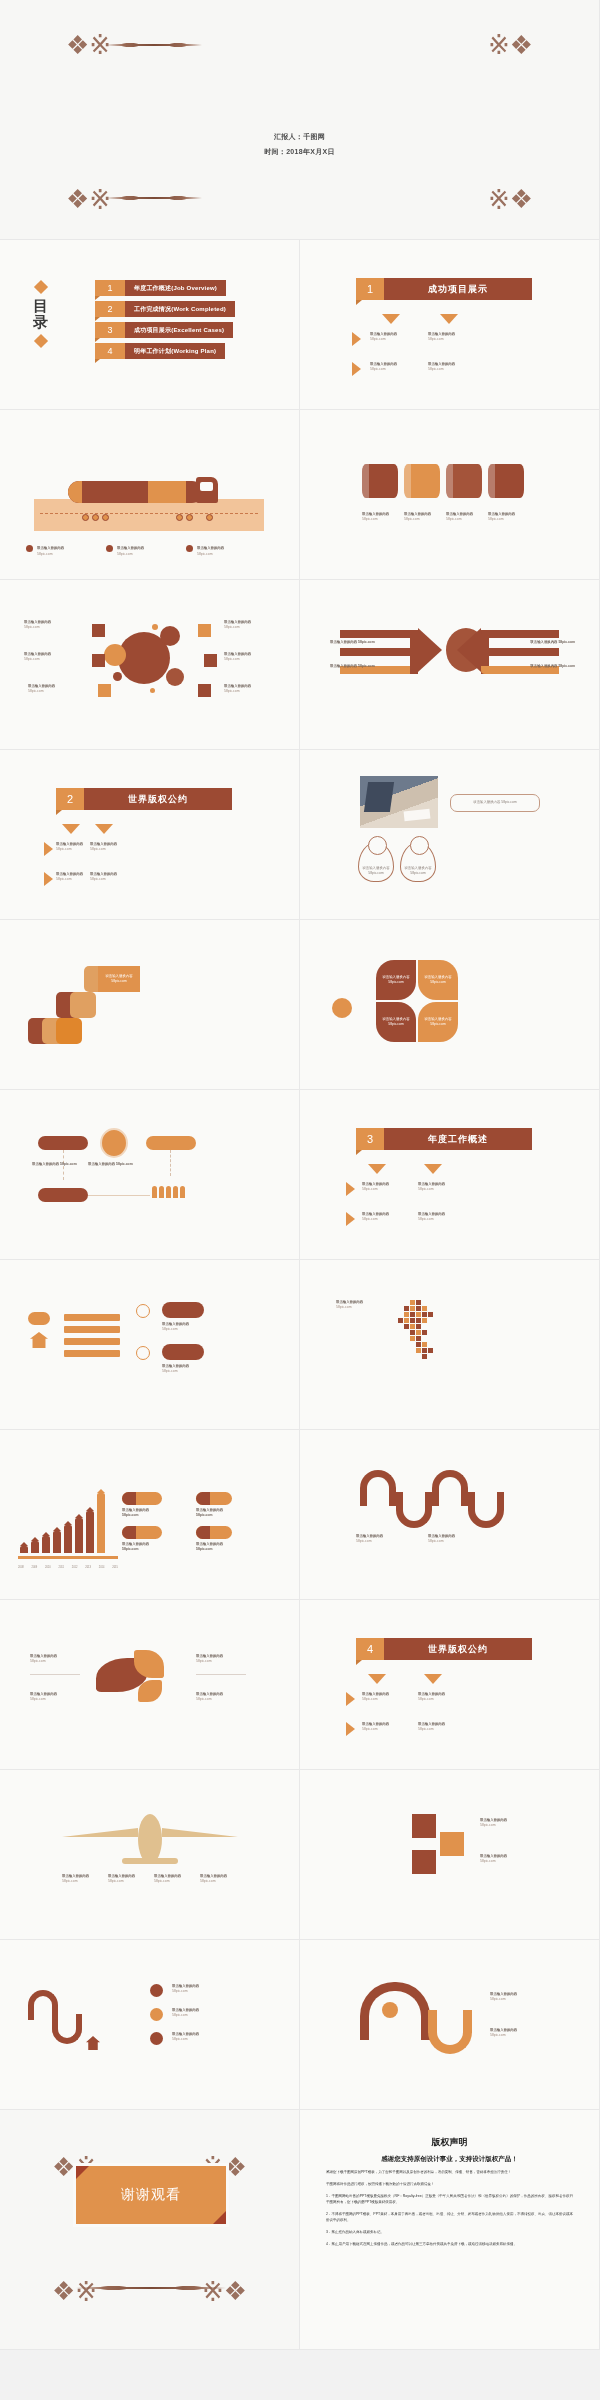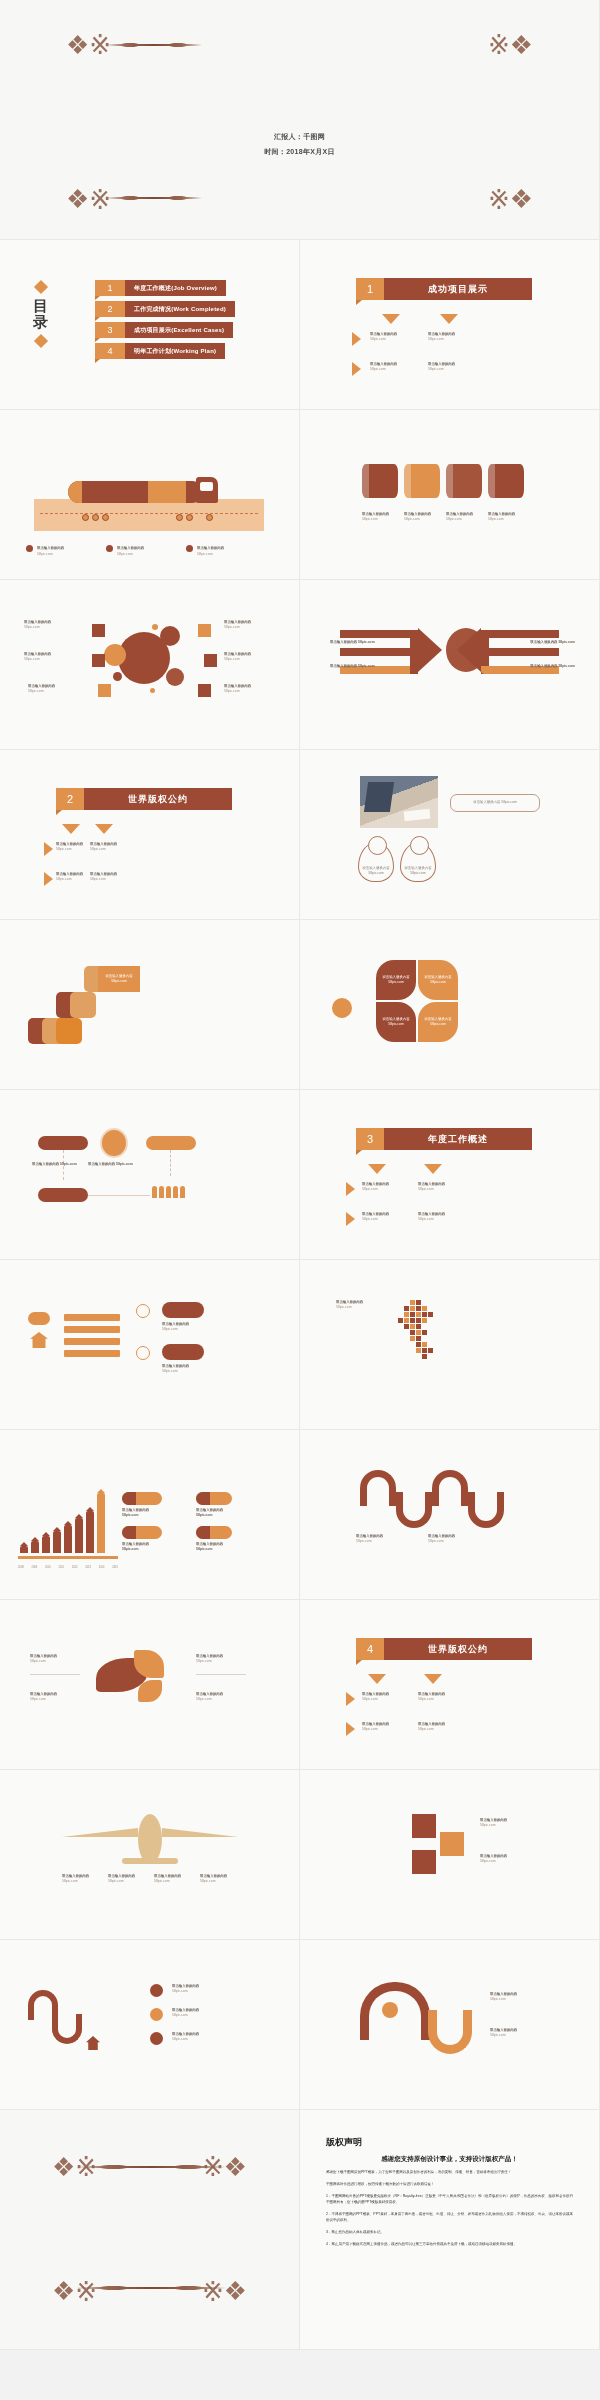--- a/index.html
+++ b/index.html
@@ -136,21 +136,21 @@
 
   
   .leaf{position:absolute;}
   .hr{position:absolute;border-top:1px solid #dcd2cb;}
 
   
   .plane-body{position:absolute;background:#e0c08f;border-radius:50%;}
   .plane-wing{position:absolute;background:#e0c08f;}
 
   
-  .copy-title{font-size:9px;font-weight:700;color:#222;text-align:left;}
+  .copy-title{font-size:9px;font-weight:700;color:#222;text-align:center;}
   .copy-sub{font-size:6.5px;font-weight:700;color:#222;text-align:center;margin-top:6px;}
   .copy-p{font-size:3.5px;color:#333;line-height:1.7;margin-top:6px;text-align:justify;}
   .thanks .band{width:150px;height:58px;left:76px;top:56px;}
   .thanks .t1{font-size:14px;}
 </style>
 </head>
 <body>
 
 <div class="deck">
 
@@ -675,20 +675,23 @@
       </div>
   </div>
 
   <div class="slide tall cover thanks">
     <div class="rule top" style="left:76px;width:150px;top:54px"></div>
     <div class="rule bot" style="left:76px;width:150px;bottom:58px"></div>
     <div class="corner c-tl" style="left:52px;top:42px">❖※</div>
     <div class="corner c-tr" style="right:52px;top:42px">❖※</div>
     <div class="corner c-bl" style="left:52px;bottom:44px">❖※</div>
     <div class="corner c-br" style="right:52px;bottom:44px">❖※</div>
+    <div class="band">
+      <div class="t1">谢谢观看</div>
+    </div>
   </div>
 
   <div class="slide tall" style="padding:26px 26px">
     <div class="copy-title">版权声明</div>
     <div class="copy-sub">感谢您支持原创设计事业，支持设计版权产品！</div>
     <div class="copy-p">感谢您下载千图网原创PPT模板，为了您和千图网以及原创作者的利益，请勿复制、传播、销售，否则将承担法律责任！</div>
     <div class="copy-p">千图网将对作品进行维权，按照传播下载次数的十倍进行索取赔偿金！</div>
     <div class="copy-p">1．千图网网站出售的PPT模版是免版税类（RF：Royalty-free）正版受《中华人民共和国著作法》和《世界版权公约》的保护，作品的所有权、版权和著作权归千图网所有，您下载的是PPT模版素材使用权。</div>
     <div class="copy-p">2．不得将千图网的PPT模板、PPT素材，本身用于再出售，或者出租、出借、转让、分销、发布或者作为礼物供他人使用，不得转授权、出卖、转让本协议或本协议中的权利。</div>
     <div class="copy-p">3．禁止把作品纳入商标或服务标记。</div>

